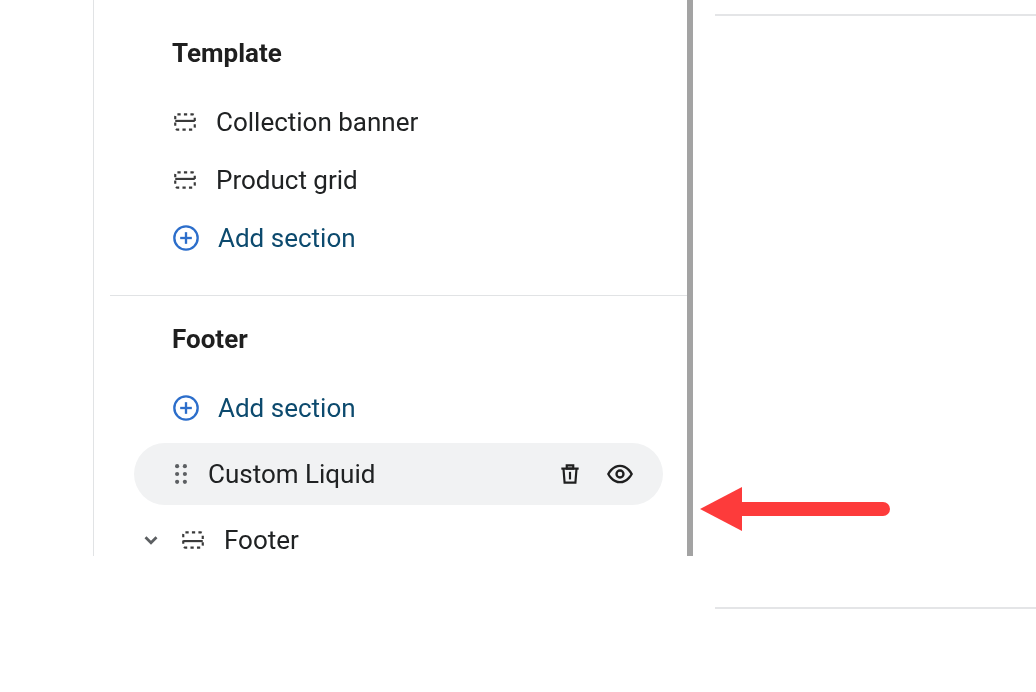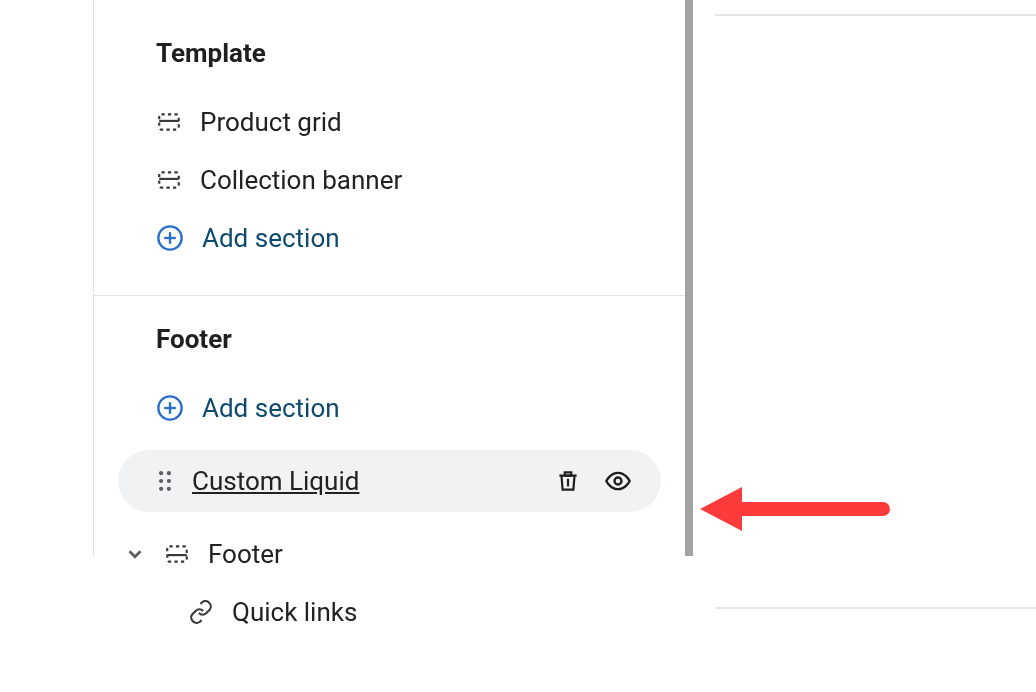--- a/index.html
+++ b/index.html
@@ -19,22 +19,23 @@
     height: 692px;
     background: #ffffff;
   }
   .sidebar {
     position: absolute;
     left: 93px;
     top: 0;
     width: 600px;
     height: 556px;
     background: #ffffff;
-    border-right: 8px solid #a3a3a3;
+    border-right: 6px solid #a3a3a3;
     border-left: 1px solid #e1e3e5;
+    padding-left: 16px;
   }
   .group {
     border-top: 1px solid #e1e3e5;
     padding: 28px 0 28px 0;
   }
   .group:first-child {
     border-top: none;
     padding-top: 20px;
   }
   .group-heading {
@@ -55,23 +56,22 @@
   }
   .row .label {
     flex: 0 1 auto;
   }
   .row.add .label {
     color: #0c4a6e;
   }
   .row.hovered {
     background: #f1f2f3;
     border-radius: 36px;
-    margin: 13px 24px;
+    margin: 6px 24px;
     padding: 16px 28px 16px 38px;
-    text-decoration: underline;
   }
   .row .spacer {
     flex: 1 1 auto;
   }
   .row .actions {
     display: flex;
     gap: 22px;
     align-items: center;
   }
   .indent-row {
@@ -132,31 +132,31 @@
     <div class="group" style="padding-top:38px;">
       <div class="group-heading">Template</div>
 
       <div class="row">
         <span>
           <svg width="26" height="26" viewBox="0 0 24 24" fill="none" stroke="#3a3a3a" stroke-width="2">
             <rect x="3" y="5" width="18" height="14" rx="2" stroke-dasharray="3 3"></rect>
             <line x1="3" y1="11" x2="21" y2="11"></line>
           </svg>
         </span>
-        <span class="label">Product grid</span>
+        <span class="label">Collection banner</span>
       </div>
 
       <div class="row">
         <span>
           <svg width="26" height="26" viewBox="0 0 24 24" fill="none" stroke="#3a3a3a" stroke-width="2">
             <rect x="3" y="5" width="18" height="14" rx="2" stroke-dasharray="3 3"></rect>
             <line x1="3" y1="11" x2="21" y2="11"></line>
           </svg>
         </span>
-        <span class="label">Collection banner</span>
+        <span class="label">Product grid</span>
       </div>
 
       <div class="row add">
         <span>
           <svg width="28" height="28" viewBox="0 0 24 24" fill="none" stroke="#2c6ecb" stroke-width="2">
             <circle cx="12" cy="12" r="10"></circle>
             <line x1="12" y1="7" x2="12" y2="17"></line>
             <line x1="7" y1="12" x2="17" y2="12"></line>
           </svg>
         </span>
@@ -217,29 +217,20 @@
         </span>
         <span>
           <svg width="26" height="26" viewBox="0 0 24 24" fill="none" stroke="#3a3a3a" stroke-width="2">
             <rect x="3" y="5" width="18" height="14" rx="2" stroke-dasharray="3 3"></rect>
             <line x1="3" y1="13" x2="21" y2="13"></line>
           </svg>
         </span>
         <span class="label">Footer</span>
       </div>
 
-      <div class="row indent-row">
-        <span>
-          <svg width="26" height="26" viewBox="0 0 24 24" fill="none" stroke="#3a3a3a" stroke-width="2">
-            <path d="M10 13a5 5 0 0 0 7 0l3-3a5 5 0 0 0-7-7l-1.5 1.5"></path>
-            <path d="M14 11a5 5 0 0 0-7 0l-3 3a5 5 0 0 0 7 7l1.5-1.5"></path>
-          </svg>
-        </span>
-        <span class="label">Quick links</span>
-      </div>
 
     </div>
   </div>
 
   <div class="preview-area">
     <div class="preview-top"></div>
   </div>
 
   <div class="arrow">
     <div class="arrow-head"></div>

